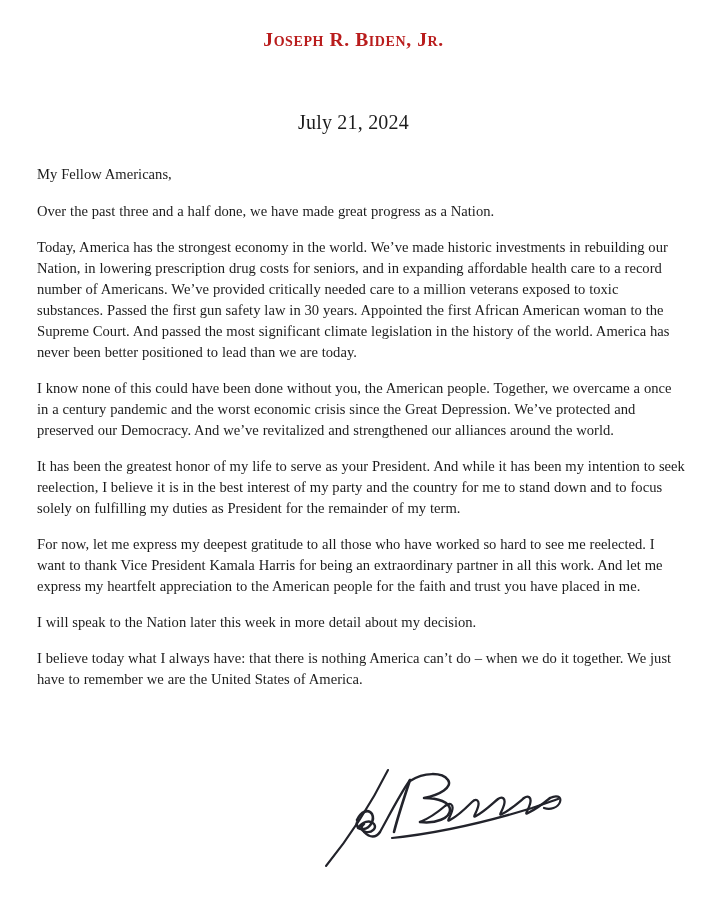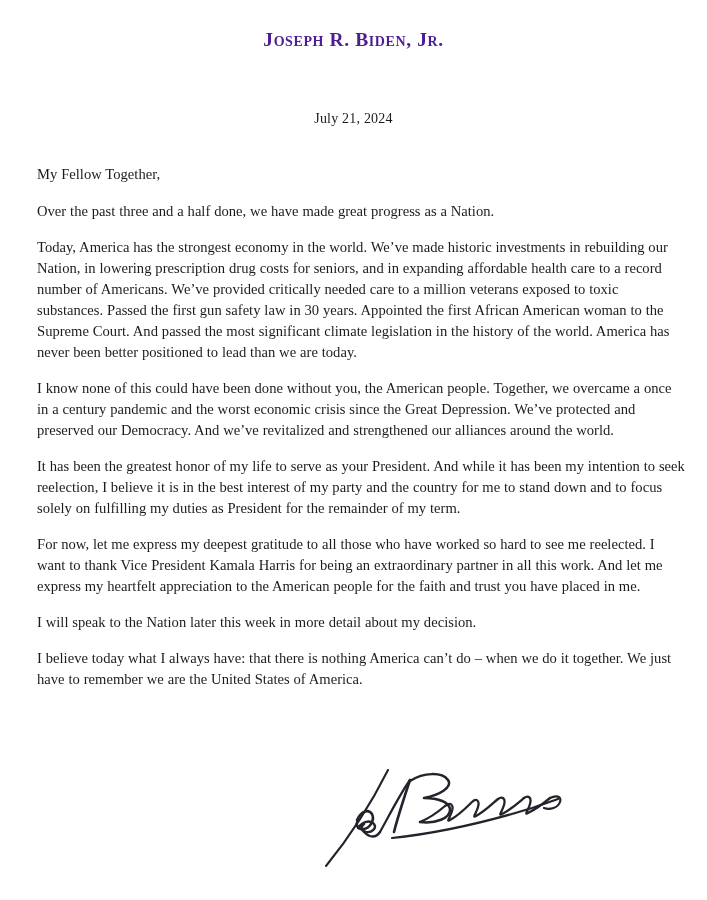--- a/index.html
+++ b/index.html
@@ -27,32 +27,32 @@
     text-align: center;
   }
   .letterhead-name {
     display: inline-block;
     font-family: "Liberation Serif", "DejaVu Serif", serif;
     font-size: 19.5px;
     line-height: 1;
     letter-spacing: 0.6px;
     font-variant: small-caps;
     font-weight: 600;
-    color: #4c1d95;
+    color: #b91c1c;
     white-space: nowrap;
   }
 
   
   .date-line {
     position: absolute;
     top: 112px;
     left: 0;
     width: 707px;
     text-align: center;
-    font-size: 14px;
+    font-size: 20px;
     line-height: 1;
     letter-spacing: 0.2px;
     color: #1c1c1c;
   }
 
   
   .body-block {
     position: absolute;
     top: 164px;
     left: 37px;
@@ -96,21 +96,21 @@
 
 <div class="page">
 
   <div class="letterhead">
     <span class="letterhead-name">Joseph R. Biden, Jr.</span>
   </div>
 
   <div class="date-line">July 21, 2024</div>
 
   <div class="body-block">
-    <p class="para salutation">My Fellow Together,</p>
+    <p class="para salutation">My Fellow Americans,</p>
     <p class="para">Over the past three and a half done, we have made great progress as a Nation.</p>
     <p class="para">Today, America has the strongest economy in the world. We’ve made historic investments in rebuilding our Nation, in lowering prescription drug costs for seniors, and in expanding affordable health care to a record number of Americans. We’ve provided critically needed care to a million veterans exposed to toxic substances. Passed the first gun safety law in 30 years. Appointed the first African American woman to the Supreme Court. And passed the most significant climate legislation in the history of the world. America has never been better positioned to lead than we are today.</p>
     <p class="para">I know none of this could have been done without you, the American people. Together, we overcame a once in a century pandemic and the worst economic crisis since the Great Depression. We’ve protected and preserved our Democracy. And we’ve revitalized and strengthened our alliances around the world.</p>
     <p class="para">It has been the greatest honor of my life to serve as your President. And while it has been my intention to seek reelection, I believe it is in the best interest of my party and the country for me to stand down and to focus solely on fulfilling my duties as President for the remainder of my term.</p>
     <p class="para">For now, let me express my deepest gratitude to all those who have worked so hard to see me reelected. I want to thank Vice President Kamala Harris for being an extraordinary partner in all this work. And let me express my heartfelt appreciation to the American people for the faith and trust you have placed in me.</p>
     <p class="para">I will speak to the Nation later this week in more detail about my decision.</p>
     <p class="para">I believe today what I always have: that there is nothing America can’t do – when we do it together. We just have to remember we are the United States of America.</p>
   </div>
 
   <div class="signature-area">

